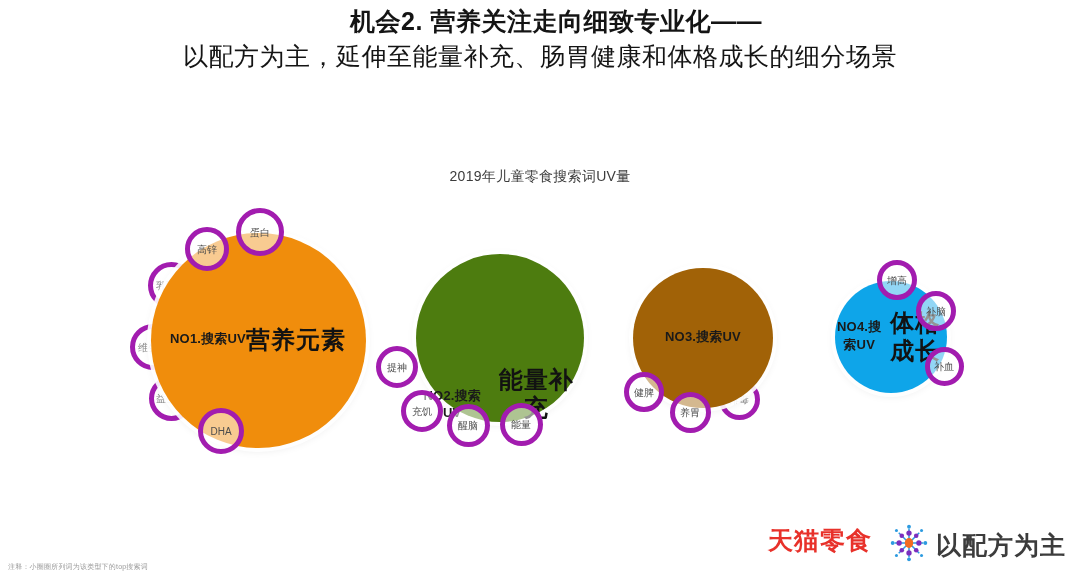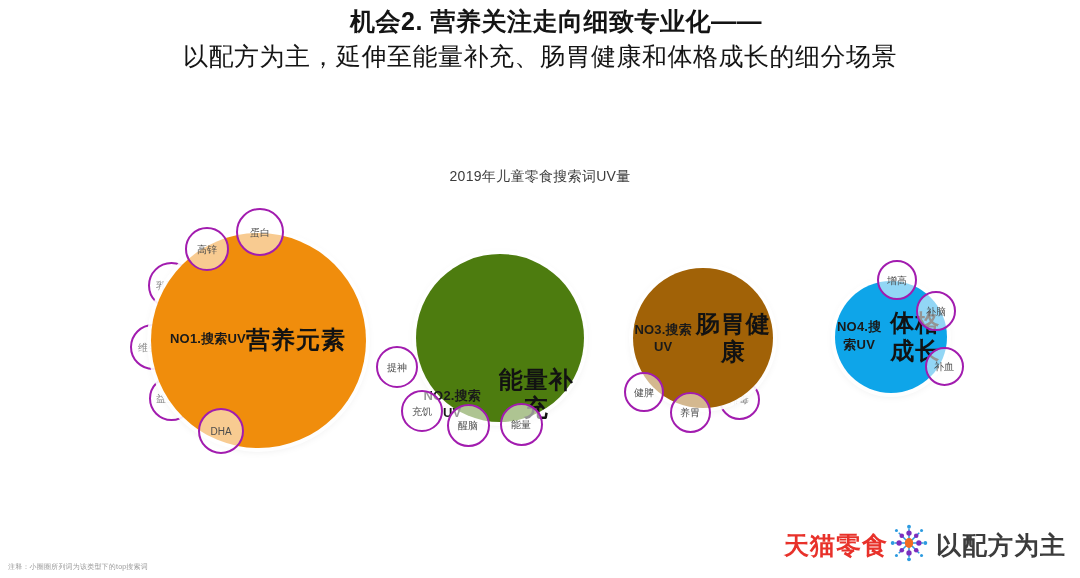--- a/index.html
+++ b/index.html
@@ -87,21 +87,21 @@
     color: #121212;
     letter-spacing: 1px;
     line-height: 28px;
   }
 
   
   .sat {
     position: absolute;
     border-radius: 50%;
     background: rgba(255,255,255,0.55);
-    border: 2px solid #a21caf;
+    border: 5px solid #a21caf;
     display: flex;
     align-items: center;
     justify-content: center;
     text-align: right;
     font-size: 10px;
     color: #4d4d4d;
     line-height: 11px;
     z-index: 8;
     box-sizing: border-box;
     padding: 2px;
@@ -115,22 +115,22 @@
     bottom: 6px;
     font-size: 7px;
     color: #9a9a9a;
     letter-spacing: 0.2px;
   }
   .brandbar {
     position: absolute;
     right: 14px;
     bottom: 12px;
     display: flex;
-    align-items: center;
-    gap: 2px;
+    align-items: flex-start;
+    gap: 18px;
   }
   .brand-tmall {
     font-size: 25px;
     font-weight: bold;
     color: #e8312a;
     letter-spacing: 1px;
   }
   .brand-alimama {
     display: flex;
     align-items: center;
@@ -168,21 +168,20 @@
       <div class="rank">NO2.搜索UV</div>
       <div class="cat">能量补充</div>
     </div>
     <div class="sat" style="width: 42px; height: 42px; left: 376px; top: 156px;">提神</div>
     <div class="sat" style="width: 42px; height: 42px; left: 401px; top: 200px;">充饥</div>
     <div class="sat" style="width: 43px; height: 43px; left: 446.5px; top: 213.5px;">醒脑</div>
     <div class="sat" style="width: 43px; height: 43px; left: 499.5px; top: 212.5px;">能量</div>
     <div class="sat behind" style="width: 41px; height: 41px; left: 718.5px; top: 188.5px;">排毒</div>
     <div class="bubble" style="width: 140px; height: 140px; left: 633px; top: 78px; background: #a16207;">
       <div class="rank">NO3.搜索UV</div>
-      <div class="cat">肠胃健康</div>
     </div>
     <div class="sat" style="width: 40px; height: 40px; left: 624px; top: 182px;">健脾</div>
     <div class="sat" style="width: 41px; height: 41px; left: 669.5px; top: 201.5px;">养胃</div>
     <div class="bubble" style="width: 112px; height: 112px; left: 835px; top: 91px; background: #0ea5e9;">
       <div class="rank">NO4.搜索UV</div>
       <div class="cat">体格成长</div>
     </div>
     <div class="sat" style="width: 40px; height: 40px; left: 877px; top: 70px;">增高</div>
     <div class="sat" style="width: 40px; height: 40px; left: 916px; top: 101px;">补脑</div>
     <div class="sat" style="width: 39px; height: 39px; left: 924.5px; top: 156.5px;">补血</div>

